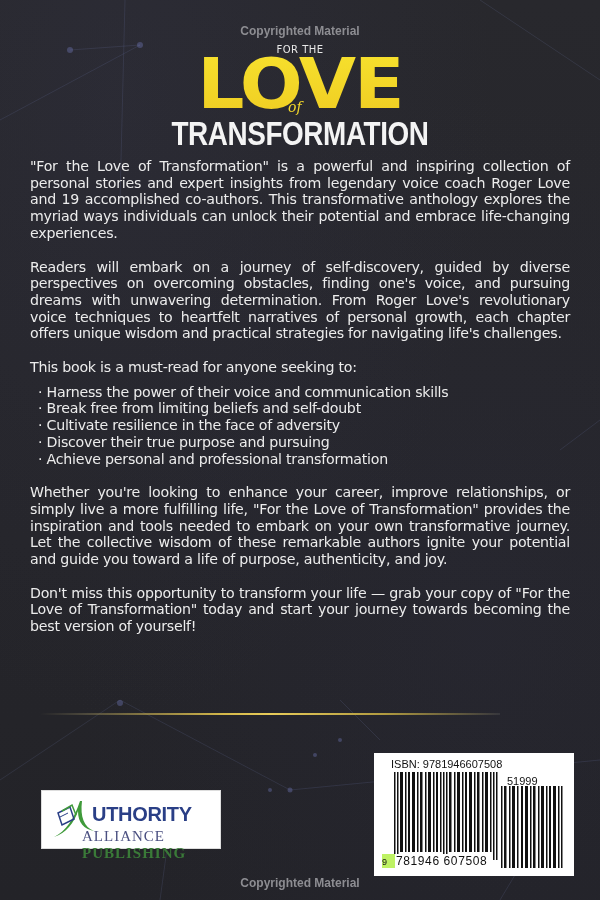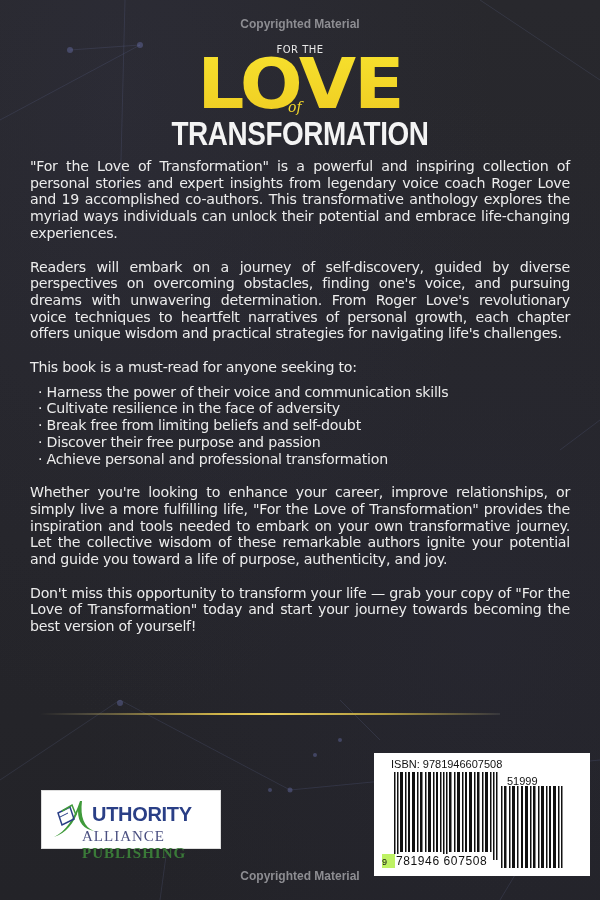--- a/index.html
+++ b/index.html
@@ -12,21 +12,21 @@
     position: absolute; inset: 0;
     background:
       radial-gradient(ellipse at 20% 10%, rgba(60,60,90,0.18), transparent 55%),
       radial-gradient(ellipse at 80% 70%, rgba(50,50,80,0.15), transparent 60%),
       linear-gradient(180deg, #28282d 0%, #232328 100%);
   }
   .bg svg { position: absolute; inset: 0; }
   .watermark {
     position: absolute; left: 0; width: 600px; text-align: center;
     font-family: "Liberation Sans", sans-serif; font-weight: bold;
-    font-size: 12px; color: #8d8d92;
+    font-size: 12px; color: #8d8d92; margin-top: 7px;
   }
   .wm-top { top: 17px; }
   .wm-bottom { top: 869px; }
   .title-for-the {
     position: absolute; top: 44px; left: 0; width: 600px; text-align: center;
     font-family: "DejaVu Sans", sans-serif; font-size: 10px; color: #e8e8e8; letter-spacing: 0.5px;
   }
   .title-love {
     position: absolute; top: 46px; left: 0; width: 600px; text-align: center;
     font-family: "DejaVu Sans", sans-serif; font-weight: bold;
@@ -71,21 +71,21 @@
     font-family: "Liberation Sans", sans-serif; font-weight: bold;
     font-size: 20px; color: #2a3f86; letter-spacing: -0.3px;
   }
   .logo-alliance {
     position: absolute; left: 40px; top: 37px;
     font-family: "Liberation Serif", serif; font-size: 15px;
     color: #4a4f80; letter-spacing: 1px;
   }
   .logo-alliance .pub { color: #3a7a38; font-weight: bold; }
   .barcode-box {
-    position: absolute; left: 374px; top: 753px; width: 216px; height: 123px;
+    position: absolute; left: 374px; top: 753px; width: 200px; height: 123px;
     background: #ffffff;
   }
   .isbn-label {
     position: absolute; left: 17px; top: 5px;
     font-family: "Liberation Sans", sans-serif; font-size: 11px; color: #111;
   }
   .price-label {
     position: absolute; left: 133px; top: 22px;
     font-family: "Liberation Sans", sans-serif; font-size: 11px; color: #111;
   }
@@ -138,23 +138,23 @@
   <div class="title-transformation">TRANSFORMATION</div>
 </div>
 
 <div class="body-text">
   <p>"For the Love of Transformation" is a powerful and inspiring collection of personal stories and expert insights from legendary voice coach Roger Love and 19 accomplished co-authors. This transformative anthology explores the myriad ways individuals can unlock their potential and embrace life-changing experiences.</p>
   <p>Readers will embark on a journey of self-discovery, guided by diverse perspectives on overcoming obstacles, finding one's voice, and pursuing dreams with unwavering determination. From Roger Love's revolutionary voice techniques to heartfelt narratives of personal growth, each chapter offers unique wisdom and practical strategies for navigating life's challenges.</p>
   <div class="list-block">
     <div>This book is a must-read for anyone seeking to:</div>
     <ul>
       <li>Harness the power of their voice and communication skills</li>
+      <li>Break free from limiting beliefs and self-doubt</li>
       <li>Cultivate resilience in the face of adversity</li>
-      <li>Break free from limiting beliefs and self-doubt</li>
-      <li>Discover their free purpose and passion</li>
+      <li>Discover their true purpose and pursuing</li>
       <li>Achieve personal and professional transformation</li>
     </ul>
   </div>
   <p>Whether you're looking to enhance your career, improve relationships, or simply live a more fulfilling life, "For the Love of Transformation" provides the inspiration and tools needed to embark on your own transformative journey. Let the collective wisdom of these remarkable authors ignite your potential and guide you toward a life of purpose, authenticity, and joy.</p>
   <p>Don't miss this opportunity to transform your life — grab your copy of "For the Love of Transformation" today and start your journey towards becoming the best version of yourself!</p>
 </div>
 
 <div class="gold-line"></div>
 
 <div class="logo-box">

